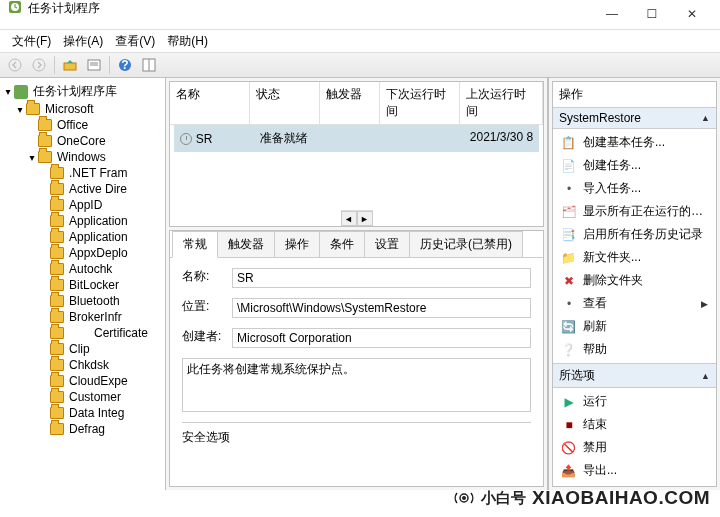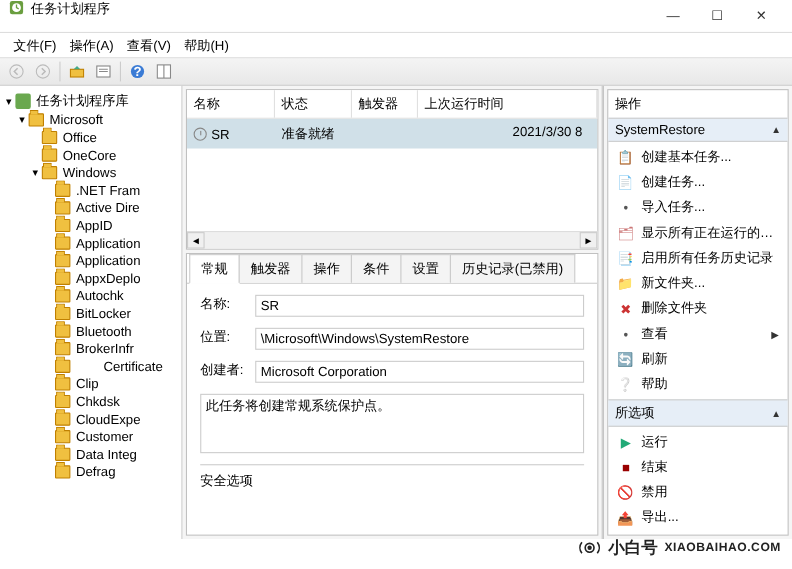--- a/index.html
+++ b/index.html
@@ -16,21 +16,21 @@
 .main { display: flex; height: 412px; }
 .tree-pane { width: 166px; border-right: 1px solid #c0c0c0; background: #fff; overflow: hidden; padding: 4px 2px; }
 .tree-row { display: flex; align-items: center; padding: 1px 0; white-space: nowrap; cursor: default; }
 .tree-row .text { padding: 0 2px; }
 .chevron { width: 12px; text-align: center; color: #555; font-size: 10px; }
 .chevron.open { color: #000; }
 .folder-icon { width: 14px; height: 12px; background: #f0c040; border: 1px solid #c08000; border-radius: 1px; margin-right: 3px; flex-shrink: 0; position: relative; }
 .folder-icon::before { content: ""; position: absolute; top: -4px; left: 0; width: 6px; height: 3px; background: #f0c040; border: 1px solid #c08000; border-bottom: none; border-radius: 1px 1px 0 0; }
 .lib-icon { width: 14px; height: 14px; background: #6aa84f; border-radius: 2px; margin-right: 3px; flex-shrink: 0; }
 .center-pane { flex: 1; border-right: 1px solid #c0c0c0; display: flex; flex-direction: column; background: #f5f5f5; padding: 3px; }
-.tasks-pane { background: #fff; border: 1px solid #c0c0c0; height: 146px; display: flex; flex-direction: column; }
+.tasks-pane { background: #fff; border: 1px solid #c0c0c0; height: 146px; display: flex; flex-direction: column; align-items: center; }
 .tasks-header { display: flex; background: #fff; border-bottom: 1px solid #e0e0e0; }
 .th { padding: 4px 6px; border-right: 1px solid #e0e0e0; }
 .tasks-body { flex: 1; overflow: hidden; }
 .task-row { display: flex; padding: 3px 0; }
 .task-row.selected { background: #d0e0e8; }
 .td { padding: 2px 6px; }
 .scrollbar-h { height: 16px; background: #f0f0f0; border-top: 1px solid #ddd; display: flex; }
 .sb-btn { width: 16px; height: 15px; background: #f0f0f0; border: 1px solid #ccc; display: flex; align-items: center; justify-content: center; font-size: 9px; }
 .sb-track { flex: 1; }
 .props-pane { background: #fff; border: 1px solid #c0c0c0; flex: 1; margin-top: 3px; display: flex; flex-direction: column; overflow: hidden; }
@@ -48,21 +48,21 @@
 .actions-title { padding: 4px 6px; font-weight: normal; }
 .section-header { background: #e6eef7; padding: 3px 6px; display: flex; justify-content: space-between; align-items: center; border-top: 1px solid #ccc; border-bottom: 1px solid #ccc; }
 .section-header .collapse { font-size: 9px; color: #333; }
 .action-list { padding: 2px 0; }
 .action-item { display: flex; align-items: center; padding: 3px 8px; cursor: default; }
 .ai-icon { width: 16px; height: 16px; margin-right: 6px; display: flex; align-items: center; justify-content: center; flex-shrink: 0; }
 .ai-text { flex: 1; white-space: nowrap; overflow: hidden; text-overflow: ellipsis; }
 .arrow-r { font-size: 9px; color: #333; }
 .watermark { position: absolute; right: 10px; bottom: 8px; display: flex; align-items: center; font-weight: bold; color: #222; }
 .watermark .wm { font-size: 15px; margin-left: 6px; }
-.watermark .url { font-size: 11px; letter-spacing: 0.5px; margin-left: 6px; }
+.watermark .url { font-size: 19px; letter-spacing: 0.5px; margin-left: 6px; }
 .clock-icon { width:12px; height:12px; border:1.5px solid #888; border-radius:50%; position:relative; margin-right:4px; flex-shrink:0; }
 .clock-icon::after { content:""; position:absolute; left:5px; top:2px; width:1px; height:4px; background:#888; }
 </style>
 </head>
 <body>
 
 <div class="titlebar">
   <span class="icon">
     <svg width="14" height="14">
         <rect x="1" y="1" width="12" height="12" fill="#6a9e3f" rx="2"></rect>
@@ -222,20 +222,21 @@
         </div>
       </div>
   </div>
 
   <div class="center-pane">
     <div class="tasks-pane">
       <div class="tasks-header">
         <div class="th" style="width:80px">名称</div>
         <div class="th" style="width:70px">状态</div>
         <div class="th" style="width:60px">触发器</div>
+        <div class="th" style="width:80px">下次运行时间</div>
         <div class="th" style="flex:1">上次运行时间</div>
       </div>
       <div class="tasks-body">
         <div class="task-row selected">
           <div class="td" style="width:80px;display:flex;align-items:center">
               <span class="clock-icon"></span>
               <span>SR</span>
             </div>
           <div class="td" style="width:70px">准备就绪</div>
           <div class="td" style="width:60px"></div>

